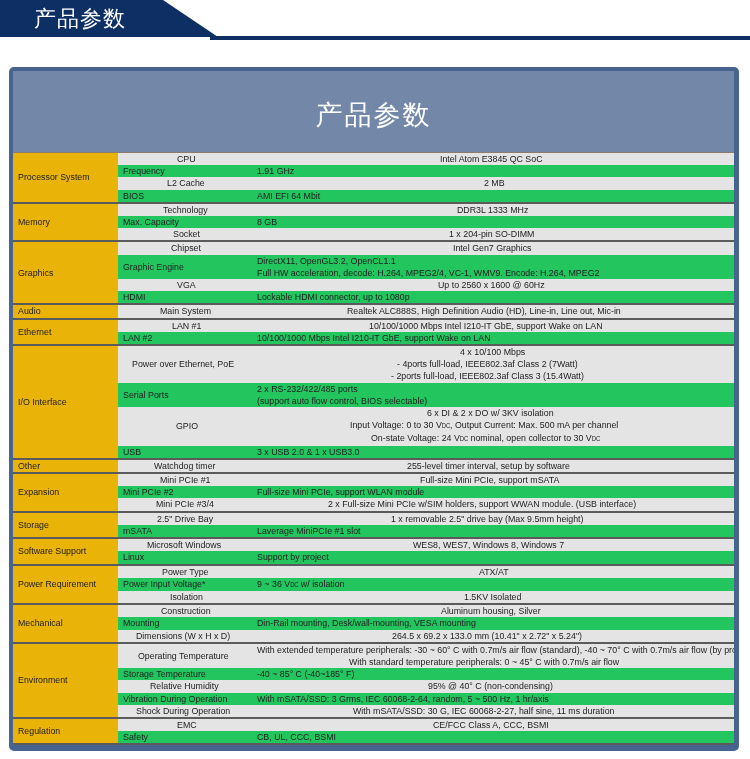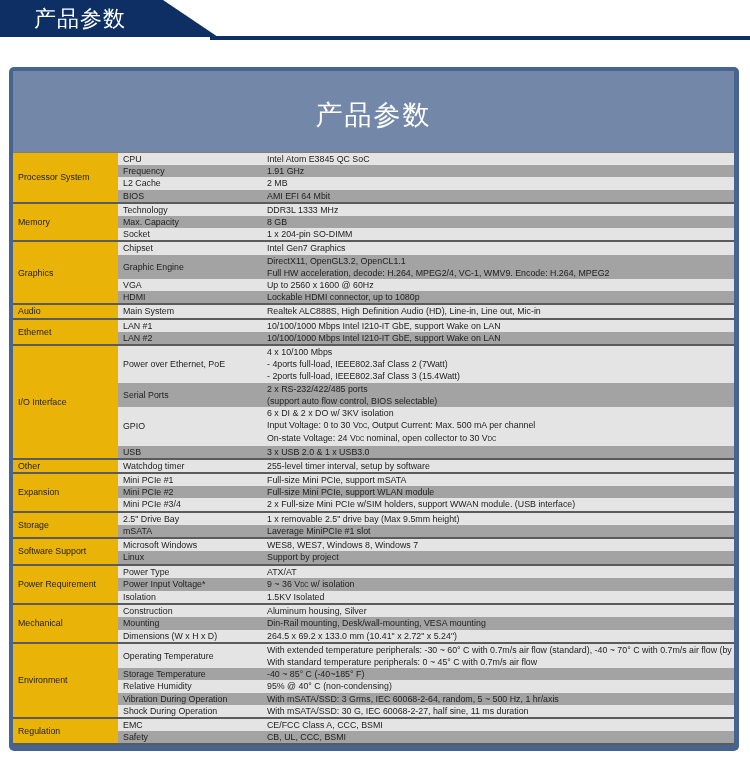--- a/index.html
+++ b/index.html
@@ -39,24 +39,24 @@
   table.spec td {
     font-family: "Liberation Sans", sans-serif; font-size: 9.6px; color: #222222;
     line-height: 12.2px; padding: 0 0 0 5px; vertical-align: middle; white-space: nowrap;
     transform-origin: left center;
   }
   td.group {
     background: #eab308; color: #2a2a2a; padding-left: 5px; border-bottom: 2px solid #5b5b5b;
   }
   td.sub { padding-left: 7px; }
   td.val { padding-left: 13px; }
-  tr.odd td.sub, tr.odd td.val { background: #e4e4e4; }
-  tr.even td.sub, tr.even td.val { background: #a3a3a3; text-decoration: underline; }
+  tr.odd td.sub, tr.odd td.val { background: #e4e4e4; text-align: center; }
+  tr.even td.sub, tr.even td.val { background: #22c55e; text-decoration: underline; }
   tr.last td.sub, tr.last td.val { border-bottom: 2px solid #5b5b5b; }
-  td .ln { display: block; margin-left: 10px; }
+  td .ln { display: block; }
   .narrow { display: inline-block; transform: scaleX(0.92); transform-origin: left center; }
   .sc { font-size: 6.5px; letter-spacing: -0.2px; }
 </style>
 </head>
 <body>
 
 <div class="banner">
   <svg width="750" height="42">
     <polygon points="0,0 163,0 218,37 0,37" fill="#0d2f63"></polygon>
     <rect x="210" y="36" width="540" height="4" fill="#0d2f63"></rect>

